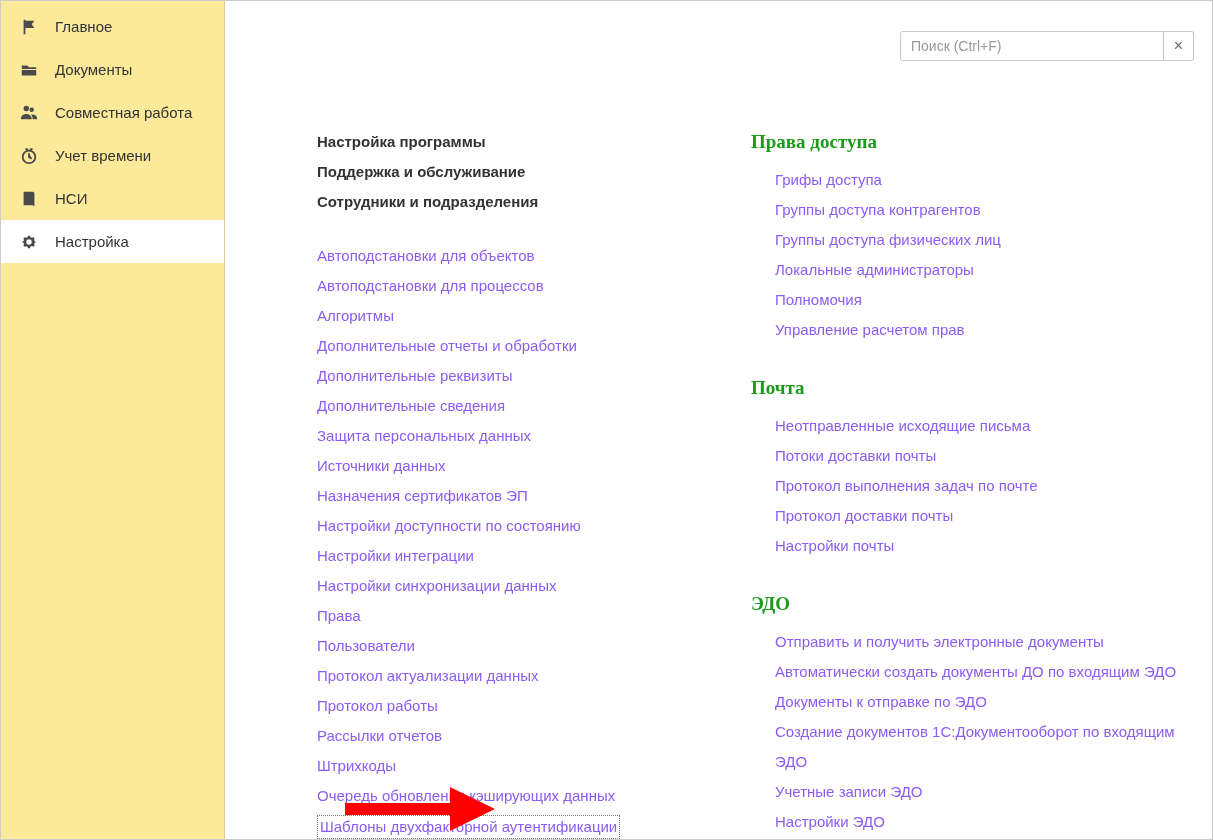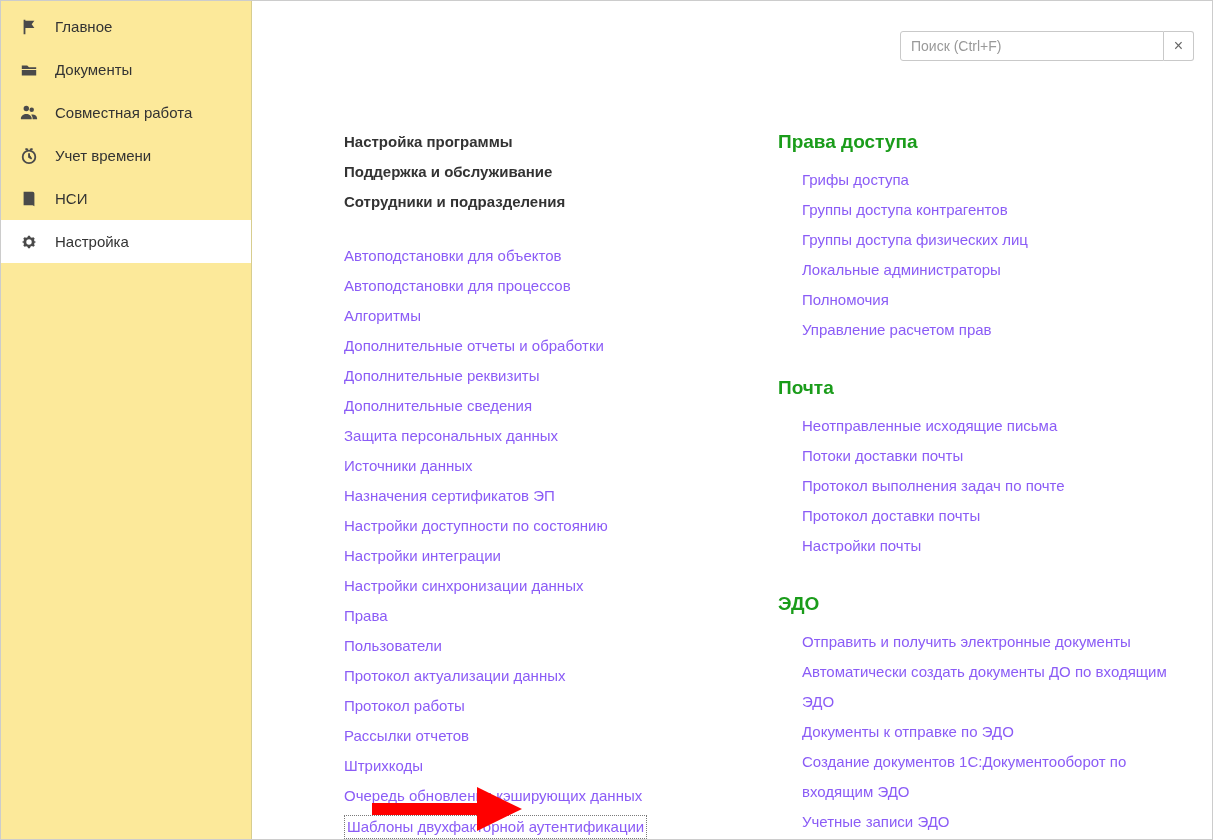--- a/index.html
+++ b/index.html
@@ -1,20 +1,20 @@
 <!DOCTYPE html>
 <html><head>
 <meta charset="utf-8">
 <style>
   * { box-sizing: border-box; margin: 0; padding: 0; }
   html, body { width: 1213px; height: 840px; font-family: Arial, Helvetica, sans-serif; font-size: 15px; color: #333; background: #fff; }
   .frame { width: 1213px; height: 840px; border: 1px solid #ccc; display: flex; position: relative; overflow: hidden; }
 
   
-  .sidebar { width: 251px; height: 100%; background: #fce99a; border-right: 1px solid #d7cd8f; padding-top: 4px; }
+  .sidebar { width: 224px; height: 100%; background: #fce99a; border-right: 1px solid #d7cd8f; padding-top: 4px; }
   .nav-item { display: flex; align-items: center; height: 43px; padding-left: 18px; cursor: pointer; color: #333; }
   .nav-item.active { background: #fff; text-align: center; }
   .nav-ico { width: 20px; height: 20px; margin-right: 16px; display: inline-flex; align-items: center; justify-content: center; color: #4a4a4a; }
   .nav-label { font-size: 15px; }
 
   
   .main { flex: 1; position: relative; padding: 14px 22px 14px 22px; overflow: hidden; }
 
   
   .searchbar { position: absolute; top: 30px; right: 18px; display: flex; }
@@ -24,21 +24,21 @@
 
   
   .columns { display: flex; gap: 50px; margin-top: 112px; padding-left: 46px; width: 100%; }
   .col { display: flex; flex-direction: column; margin-left: 24px; }
   .col-left { width: 360px; }
   .col-right { flex: 1; }
 
   .bold-link { font-weight: bold; color: #333; line-height: 30px; cursor: pointer; }
   .link-item { color: #8b5cf6; line-height: 30px; cursor: pointer; }
   .link-item.indent { padding-left: 24px; }
-  .group-title { color: #1a9c1a; font-weight: bold; font-size: 19px; margin-bottom: 8px; line-height: 30px; cursor: pointer; }
+  .group-title { color: #1a9c1a; font-weight: bold; font-size: 19px; margin-bottom: 8px; line-height: 30px; cursor: pointer; font-family: Liberation Serif, serif; }
   .spacer-mid { height: 24px; }
   .spacer-section { height: 28px; }
 
   .highlight-box { display: inline-block; border: 1px dotted #7a7a7a; line-height: 22px; padding: 0 2px; margin-top: 4px; }
 
   
   .arrow-wrap { position: absolute; left: 120px; bottom: 0px; width: 150px; height: 60px; pointer-events: none; }
 </style>
 </head>
 <body>

